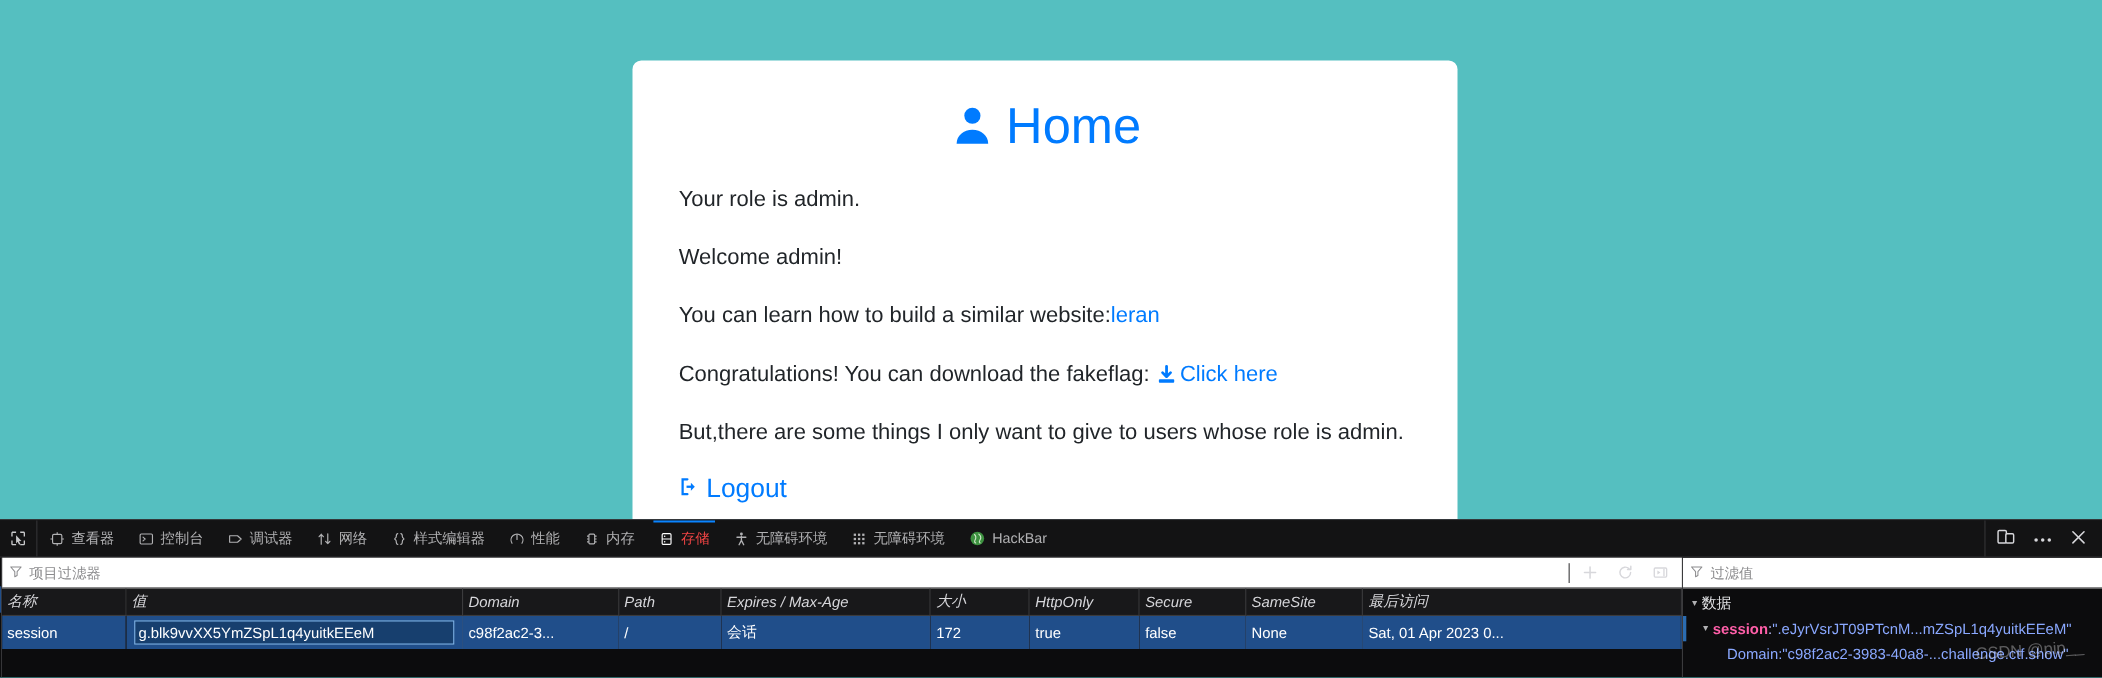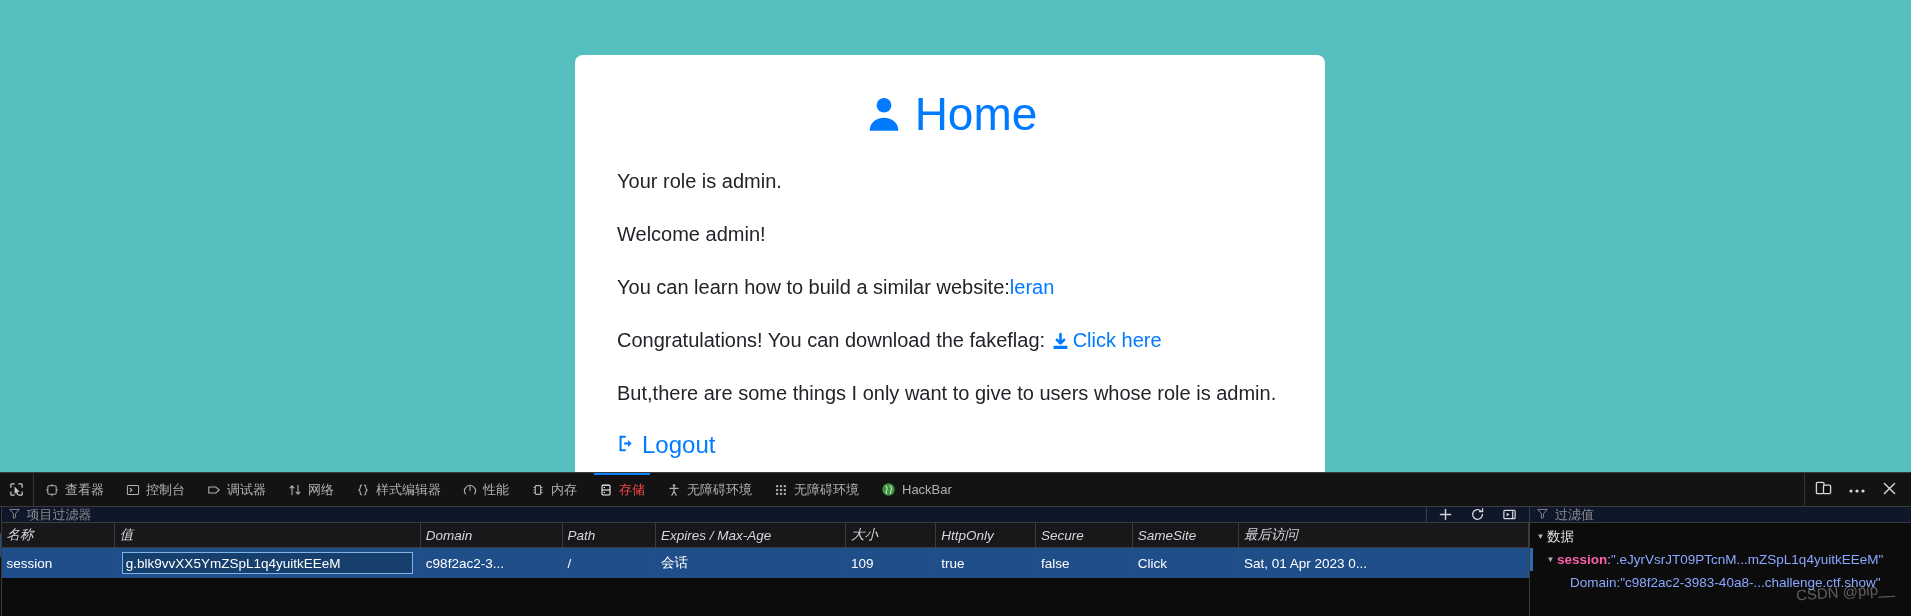--- a/index.html
+++ b/index.html
@@ -133,23 +133,23 @@
   .tree-row.bold .tree-label { font-weight: 700; }
 
   #dt-table-pane {
     flex: 1 1 auto;
     min-width: 0;
     display: flex; flex-direction: column;
     background: #0c0c0d;
     border-right: 1px solid #3b3b3d;
   }
   .pane-filterbar {
-    height: 16px;
+    height: 28px;
     display: flex; align-items: center;
-    background: #0f172a;
+    background: #ffffff;
     border-bottom: 1px solid #3b3b3d;
     padding: 0 6px;
     gap: 6px;
     color: #8b8b8d;
     font-size: 13px;
   }
   .pane-filterbar .grow { flex: 1 1 auto; }
   .pane-filterbar .tbtn {
     display: inline-flex; align-items: center; justify-content: center;
     width: 26px; height: 22px; color: #d7d7db;
@@ -522,24 +522,24 @@
         </thead>
         <tbody>
           <tr class="sel-row">
             <td>session</td>
             <td class="edit-cell">
               <span class="editbox">g.blk9vvXX5YmZSpL1q4yuitkEEeM</span>
             </td>
             <td>c98f2ac2-3...</td>
             <td>/</td>
             <td>会话</td>
-            <td>109</td>
+            <td>172</td>
             <td>true</td>
             <td>false</td>
-            <td>Click</td>
+            <td>None</td>
             <td>Sat, 01 Apr 2023 0...</td>
           </tr>
         </tbody>
       </table>
     </div>
 
     <div id="dt-data-pane">
 
       <div class="pane-filterbar">
         <span>

